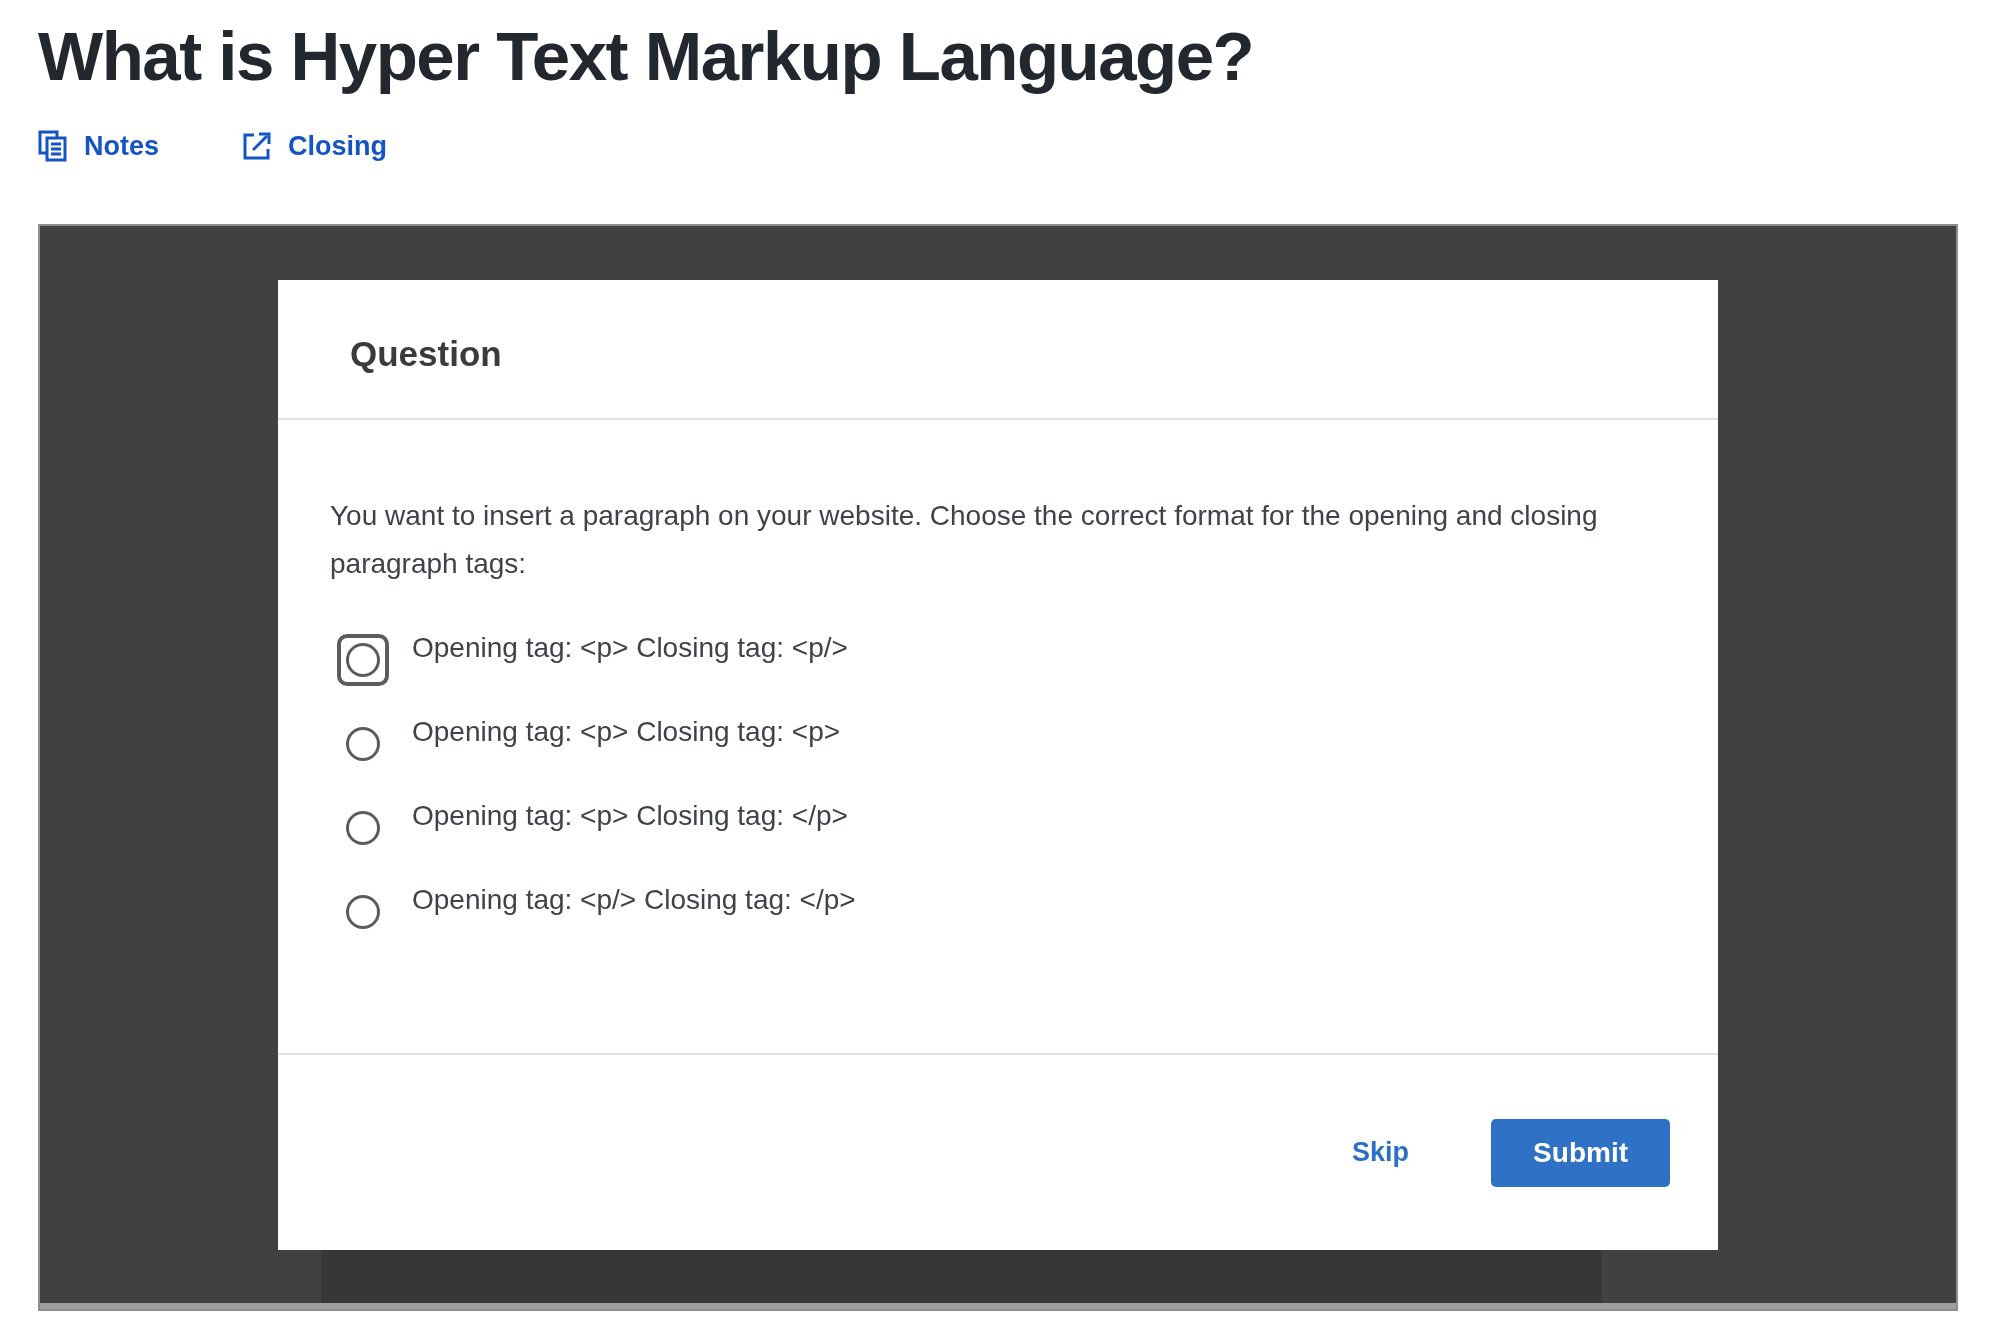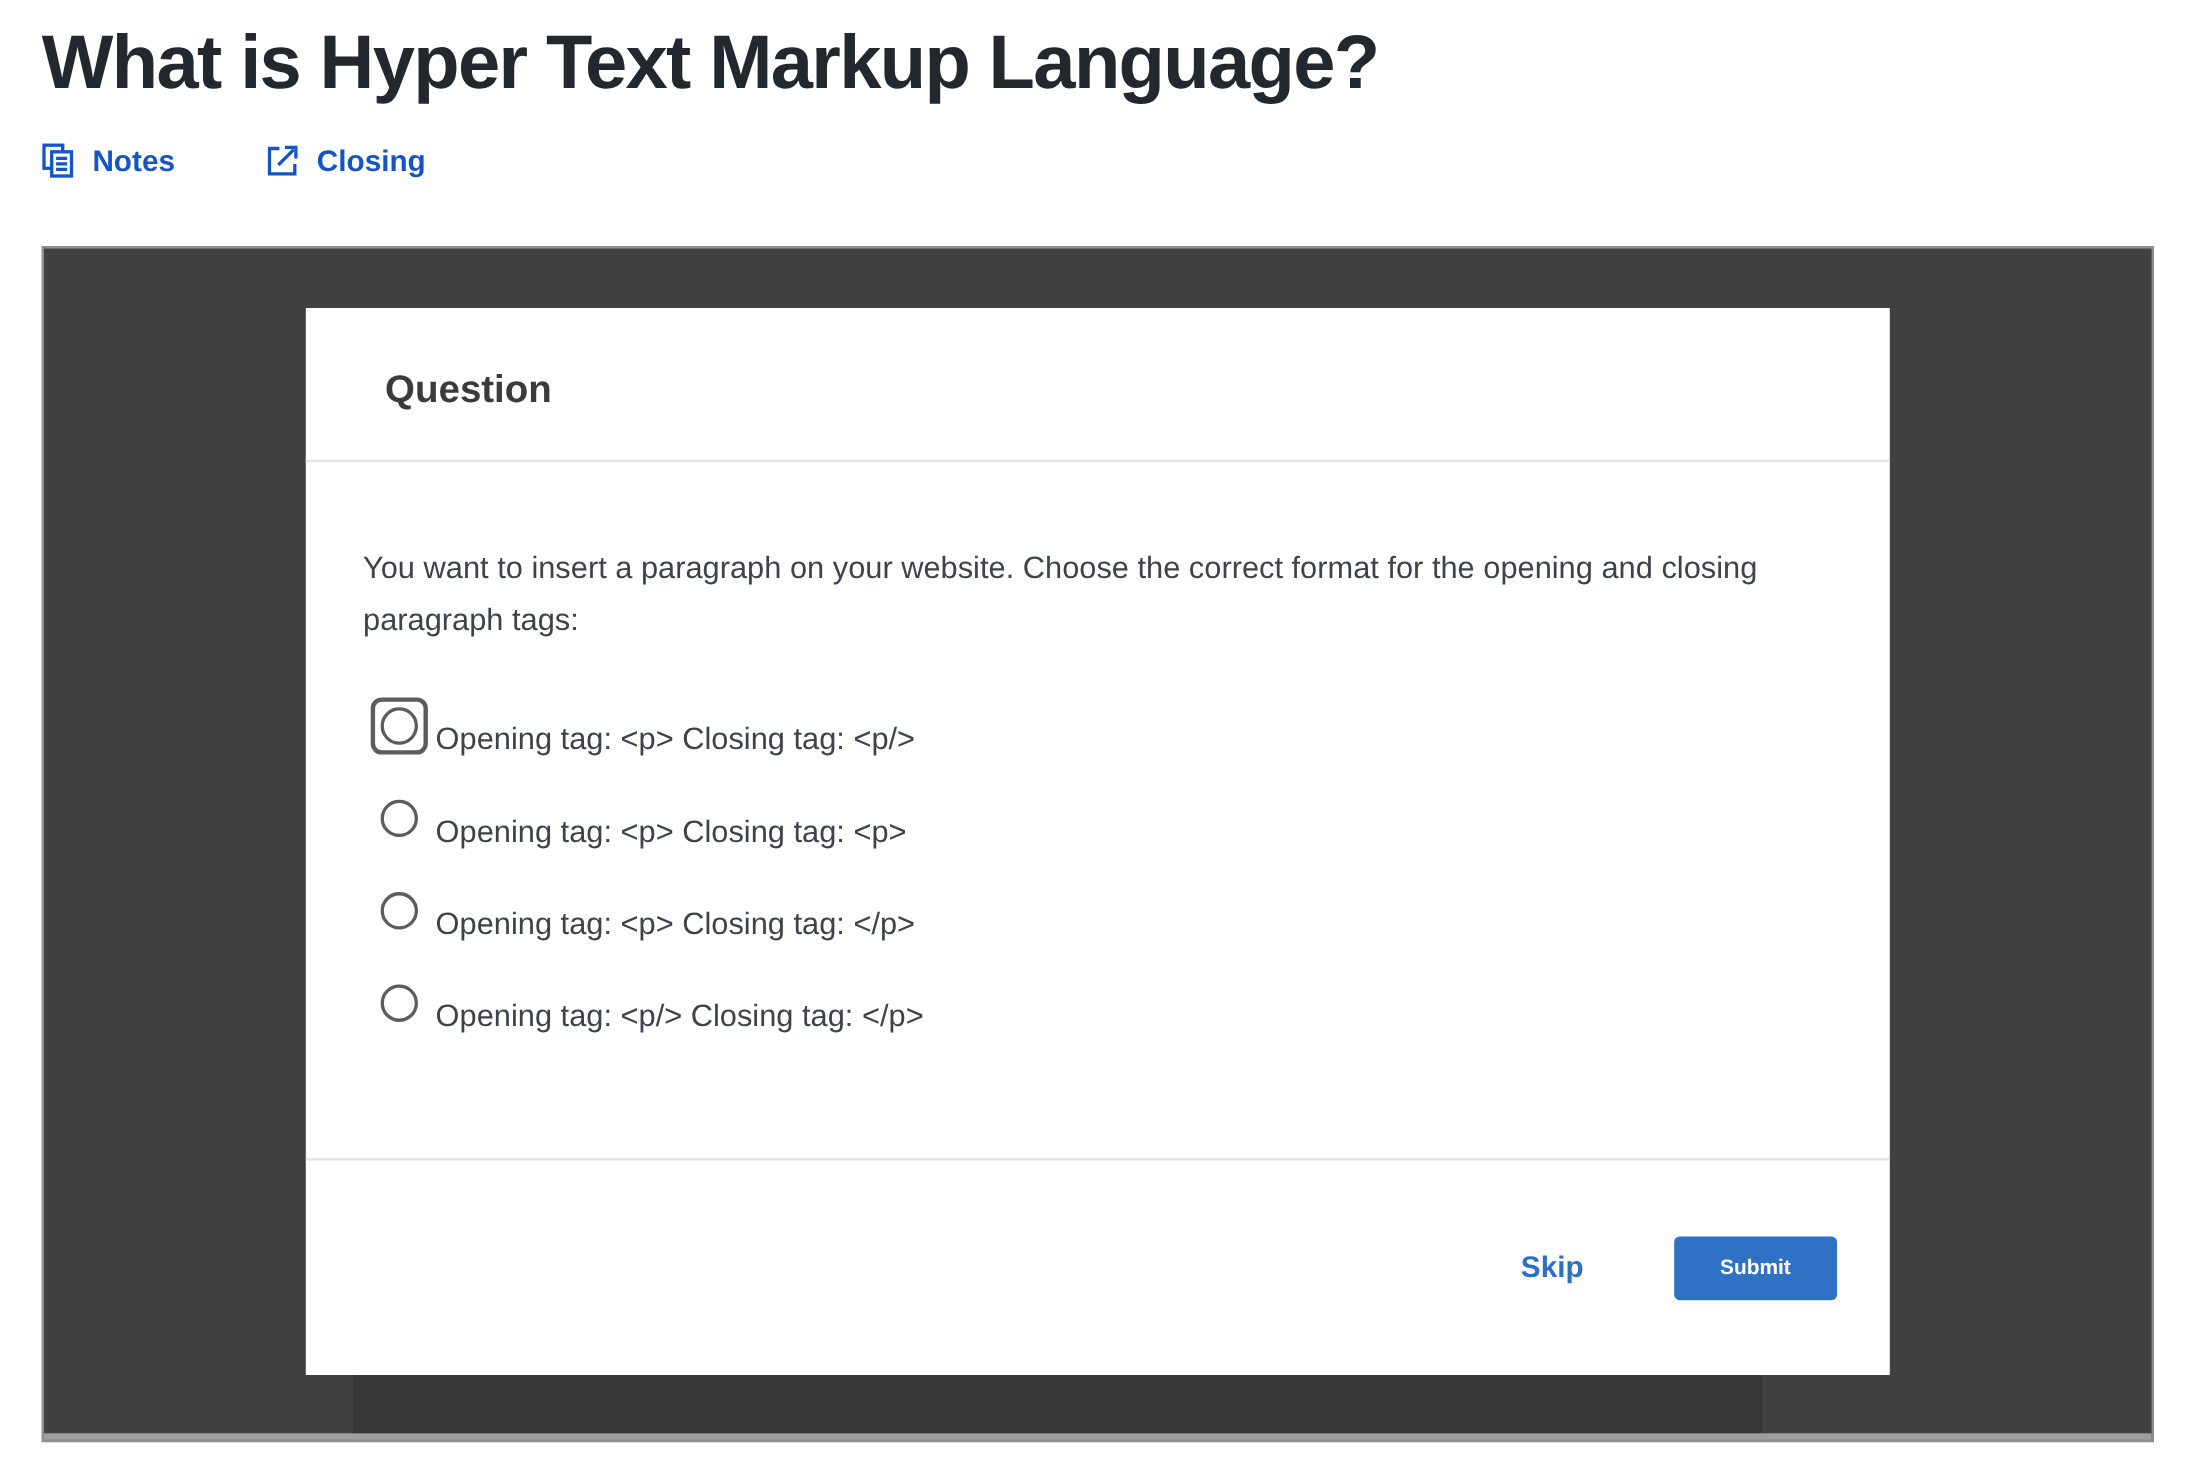--- a/index.html
+++ b/index.html
@@ -83,21 +83,22 @@
   }
   .question-text {
     font-size: 28px;
     color: #3e434b;
     line-height: 1.72;
     max-width: 1280px;
   }
   .options { margin-top: 44px; }
   .option-row {
     display: flex;
-    align-items: flex-end;
+    align-items: flex-start;
+    gap: 16px;
     margin-bottom: 28px;
     cursor: pointer;
   }
   .radio-slot {
     width: 66px; height: 56px;
     display: flex;
     align-items: center;
     justify-content: center;
     flex: 0 0 auto;
   }
@@ -132,21 +133,21 @@
     font-size: 27px;
     font-weight: 700;
     margin-right: 82px;
     cursor: pointer;
     text-decoration: none;
   }
   .submit-button {
     background: #2e71c5;
     color: #ffffff;
     font-family: "Liberation Sans", sans-serif;
-    font-size: 19px;
+    font-size: 28px;
     font-weight: 700;
     border: none;
     border-radius: 5px;
     padding: 18px 42px;
     cursor: pointer;
   }
 </style>
 </head>
 <body>
 

